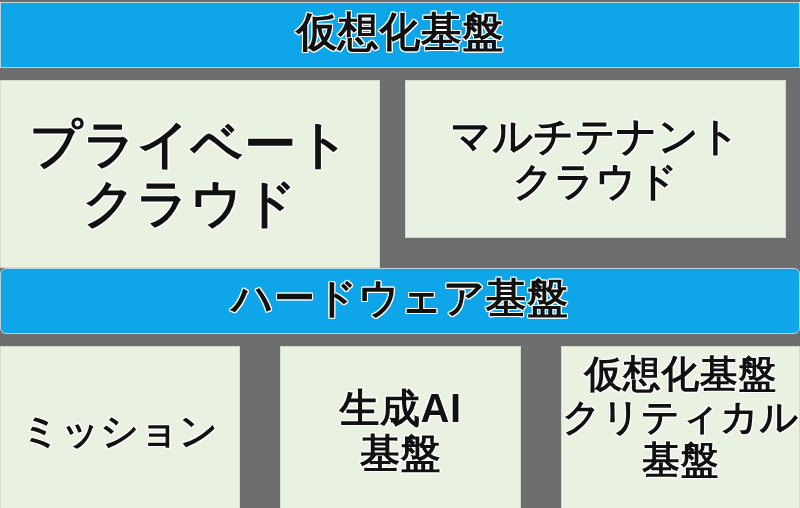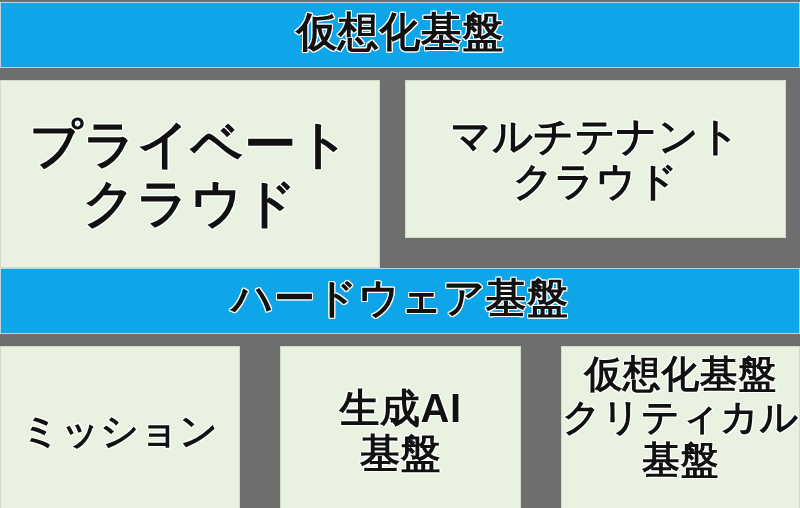--- a/index.html
+++ b/index.html
@@ -56,20 +56,21 @@
   }
   #multitenant-cloud-card {
     left: 397px; top: 80px; width: 381px; height: 158px;
     font-size: 40px;
     margin-left: 8px;
   }
   
   #hardware-banner {
     left: 0px; top: 268px; width: 800px; height: 66px;
     font-size: 41px;
+    border-radius: 6px;
   }
   
   #data-card {
     left: 0px; top: 346px; width: 240px; height: 170px;
     font-size: 38px;
   }
   #genai-card {
     left: 280px; top: 346px; width: 241px; height: 170px;
     font-size: 40px;
   }

